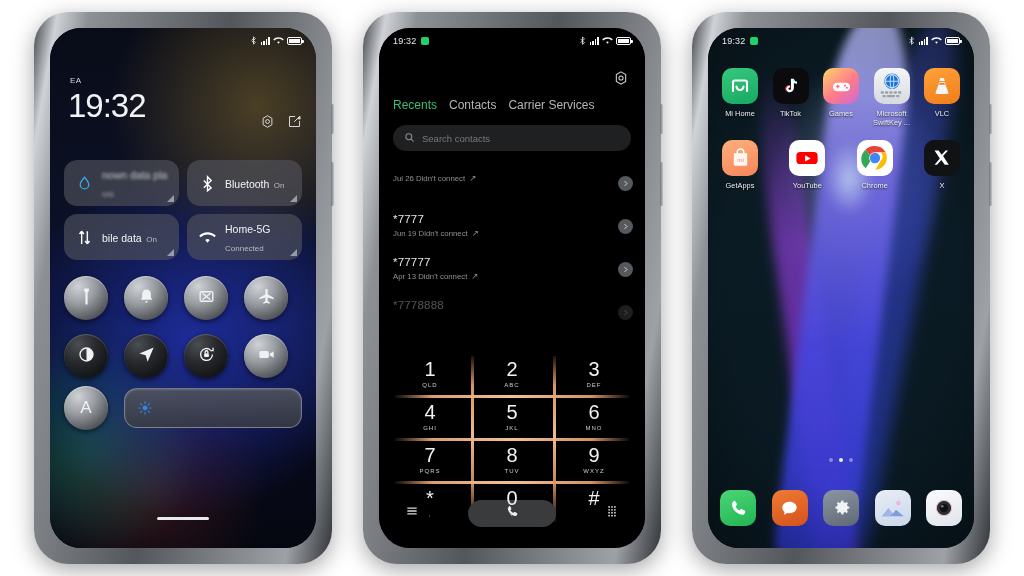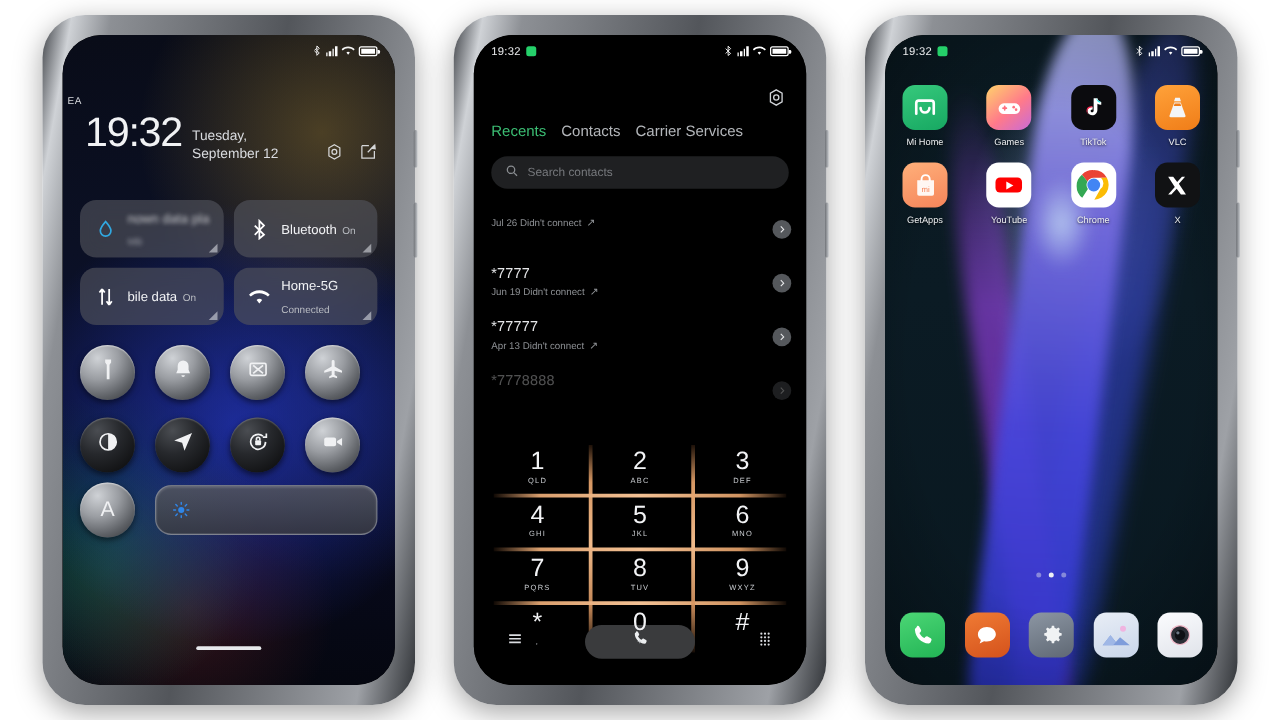--- a/index.html
+++ b/index.html
@@ -78,21 +78,21 @@
       radial-gradient(circle at 78% 15%, rgba(190,150,50,.36) 0%, rgba(190,150,50,0) 30%),
       radial-gradient(circle at 52% 60%, rgba(40,60,215,.60) 0%, rgba(30,40,150,0) 52%),
       radial-gradient(circle at 16% 78%, rgba(20,120,85,.34) 0%, rgba(20,120,85,0) 26%),
       radial-gradient(circle at 38% 88%, rgba(150,45,40,.30) 0%, rgba(150,45,40,0) 24%),
       radial-gradient(circle at 14% 82%, rgba(18,120,100,.30) 0%, rgba(18,120,100,0) 22%),
       radial-gradient(circle at 84% 58%, rgba(25,40,120,.35) 0%, rgba(25,40,120,0) 36%),
       linear-gradient(180deg,#090c18 0%,#0b1024 32%,#0a1030 56%,#07091a 82%,#050710 100%);
     filter: blur(0.4px);
   }
   .ea {
-    position: absolute; top: 48px; left: 4px;
+    position: absolute; top: 48px; left: 20px;
     font-size: 8px; color: #d6d8dc; font-weight: normal; letter-spacing: .4px;
   }
   .clockrow {
     position: absolute; top: 62px; left: 18px; right: 18px;
     display: flex; align-items: flex-start; gap: 8px;
   }
   .bigclock { font-size: 33px; color: #f1f2f4; font-weight: 300; letter-spacing: -1px; line-height: .95; }
   .datewrap { padding-top: 13px; }
   .datetxt { font-size: 11px; color: #d9dbdf; line-height: 1.25; max-width: 86px; font-weight: 300; }
   .cc-actions { position: absolute; right: 14px; top: 86px; display: flex; gap: 12px; }
@@ -287,23 +287,20 @@
                 </svg>
             </span>
             <span class="batt"></span>
           </div>
         </div>
 
         <div class="ea">EA</div>
 
         <div class="clockrow">
           <div class="bigclock">19:32</div>
-          <div class="datewrap">
-            <div class="datetxt">Tuesday, September 12</div>
-          </div>
         </div>
 
         <div class="cc-actions">
           <span>
             <svg viewBox="0 0 24 24" fill="none" stroke="#e7e9ec" stroke-width="1.6">
                 <path d="M12 2.8l7 4v10.4l-7 4-7-4V6.8z"></path>
                 <circle cx="12" cy="12" r="3.1"></circle>
               </svg>
           </span>
           <span>
@@ -708,42 +705,62 @@
             <div class="app">
               <div class="appicon" style="background:linear-gradient(160deg,#36c97c,#17a862)">
                 <svg viewBox="0 0 24 24" width="24" height="24" fill="none" stroke="#fff" stroke-width="2.1" stroke-linecap="round">
                     <path d="M5 17V8.5a2 2 0 012-2h10a2 2 0 012 2V17"></path>
                     <path d="M8.5 12.5a3.5 3.5 0 007 0"></path>
                   </svg>
               </div>
               <div class="applabel">Mi Home</div>
             </div>
             <div class="app">
+              <div class="appicon" style="background:#0b0b0e">
+                <svg viewBox="0 0 24 24" width="20" height="20">
+                    <path d="M15.6 3.2c.4 2 1.6 3.3 3.6 3.5v2.6c-1.3.1-2.5-.3-3.7-1v5.9c0 4.4-4.4 6.8-7.7 4.3-2.2-1.6-2.4-5 0-6.6.9-.6 2-.8 3.1-.6v2.7c-1.5-.4-2.4 1.1-1.6 2.1.8 1 2.6.5 2.6-.9V3.2z" fill="#fff"></path>
+                    <path d="M14.6 2.6c.4 2 1.6 3.3 3.6 3.5v1.3c-1.9-.2-3.2-1.5-3.6-3.5z" fill="#25f4ee"></path>
+                    <path d="M10.6 10.7v1.3c-1.1-.2-2.2 0-3.1.6-2.4 1.6-2.2 5 0 6.6-2.9-1.6-3.3-5.7-.6-7.6.9-.7 2.2-1 3.7-.9z" fill="#fe2c55"></path>
+                  </svg>
+              </div>
+              <div class="applabel">TikTok</div>
+            </div>
+            <div class="app">
               <div class="appicon" style="background:linear-gradient(140deg,#ffd36b,#ff7a8a 55%,#c86bd8)">
                 <svg viewBox="0 0 24 24" width="23" height="23" fill="#fff">
                     <rect x="3" y="8" width="18" height="9" rx="4.4"></rect>
                     <g fill="#ff6f7d">
                       <rect x="6" y="11.3" width="4.2" height="1.4" rx=".7"></rect>
                       <rect x="7.4" y="9.9" width="1.4" height="4.2" rx=".7"></rect>
                       <circle cx="15.6" cy="11.2" r="1.1"></circle>
                       <circle cx="17.6" cy="13.3" r="1.1"></circle>
                     </g>
                   </svg>
               </div>
               <div class="applabel">Games</div>
             </div>
             <div class="app">
-              <div class="appicon" style="background:#0b0b0e">
-                <svg viewBox="0 0 24 24" width="20" height="20">
-                    <path d="M15.6 3.2c.4 2 1.6 3.3 3.6 3.5v2.6c-1.3.1-2.5-.3-3.7-1v5.9c0 4.4-4.4 6.8-7.7 4.3-2.2-1.6-2.4-5 0-6.6.9-.6 2-.8 3.1-.6v2.7c-1.5-.4-2.4 1.1-1.6 2.1.8 1 2.6.5 2.6-.9V3.2z" fill="#fff"></path>
-                    <path d="M14.6 2.6c.4 2 1.6 3.3 3.6 3.5v1.3c-1.9-.2-3.2-1.5-3.6-3.5z" fill="#25f4ee"></path>
-                    <path d="M10.6 10.7v1.3c-1.1-.2-2.2 0-3.1.6-2.4 1.6-2.2 5 0 6.6-2.9-1.6-3.3-5.7-.6-7.6.9-.7 2.2-1 3.7-.9z" fill="#fe2c55"></path>
-                  </svg>
-              </div>
-              <div class="applabel">TikTok</div>
+              <div class="appicon" style="background:linear-gradient(180deg,#f4f6f8,#d6dadf)">
+                <svg viewBox="0 0 36 36" width="34" height="34">
+                  <circle cx="18" cy="13" r="8.2" fill="#1a6fd4"></circle>
+                  <path d="M11 13a7 7 0 0114 0 7 7 0 01-14 0z" fill="none" stroke="#bfe0ff" stroke-width="1.2"></path>
+                  <path d="M18 5.2c2.6 2.4 2.6 13.2 0 15.6M18 5.2c-2.6 2.4-2.6 13.2 0 15.6M10.2 13h15.6" fill="none" stroke="#bfe0ff" stroke-width="1.1"></path>
+                  <g fill="#9aa2ab">
+                      <rect x="6" y="23.5" width="3.4" height="2.6" rx=".7"></rect>
+                      <rect x="10.6" y="23.5" width="3.4" height="2.6" rx=".7"></rect>
+                      <rect x="15.2" y="23.5" width="3.4" height="2.6" rx=".7"></rect>
+                      <rect x="19.8" y="23.5" width="3.4" height="2.6" rx=".7"></rect>
+                      <rect x="24.4" y="23.5" width="3.4" height="2.6" rx=".7"></rect>
+                      <rect x="8" y="27.4" width="3.4" height="2.6" rx=".7"></rect>
+                      <rect x="12.6" y="27.4" width="8.6" height="2.6" rx=".7"></rect>
+                      <rect x="22.4" y="27.4" width="3.4" height="2.6" rx=".7"></rect>
+                    </g>
+                </svg>
+              </div>
+              <div class="applabel">Microsoft SwiftKey ...</div>
             </div>
             <div class="app">
               <div class="appicon" style="background:linear-gradient(160deg,#ffa23a,#f07d18)">
                 <svg viewBox="0 0 24 24" width="22" height="22">
                     <path d="M10 3.4h4l1 3.1h-6z" fill="#f3f5f7"></path>
                     <path d="M9.2 7.6h5.6L19 19.3c.2.7-.3 1.3-1 1.3H6c-.7 0-1.2-.6-1-1.3z" fill="#f3f5f7"></path>
                     <path d="M9.5 8.6h5l.7 2.1H8.8z" fill="#f07d18"></path>
                   </svg>
               </div>
               <div class="applabel">VLC</div>

